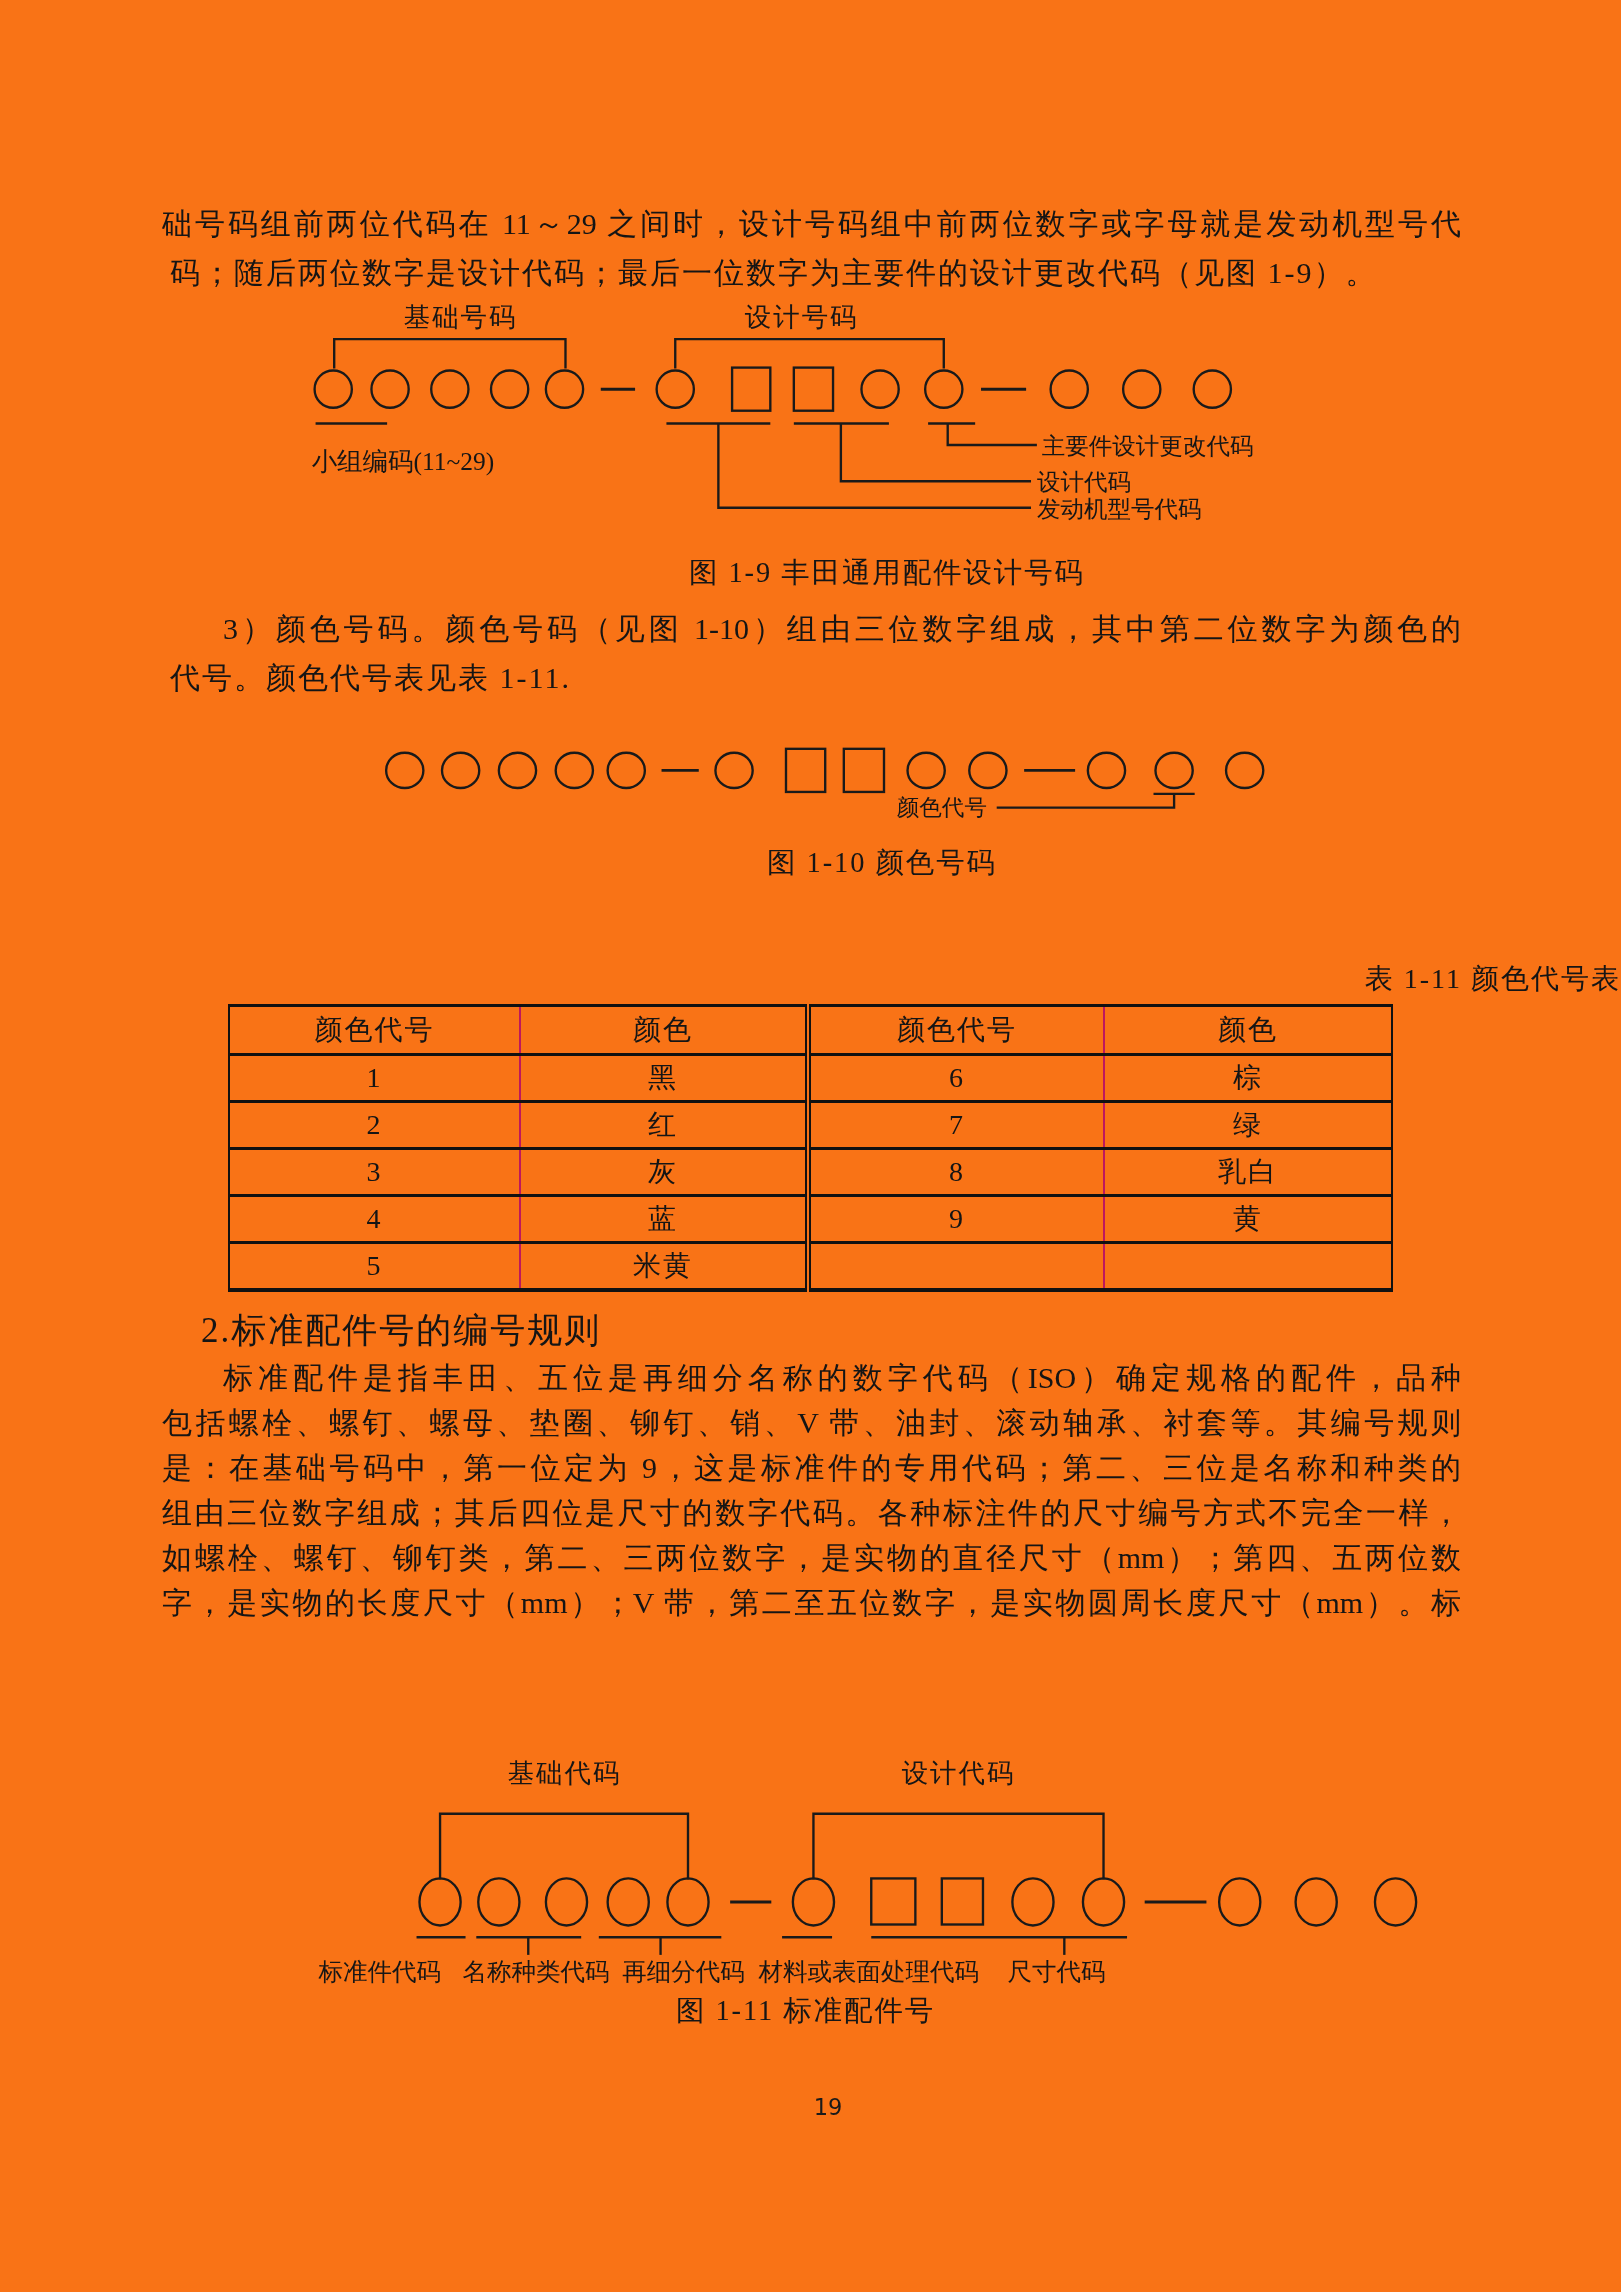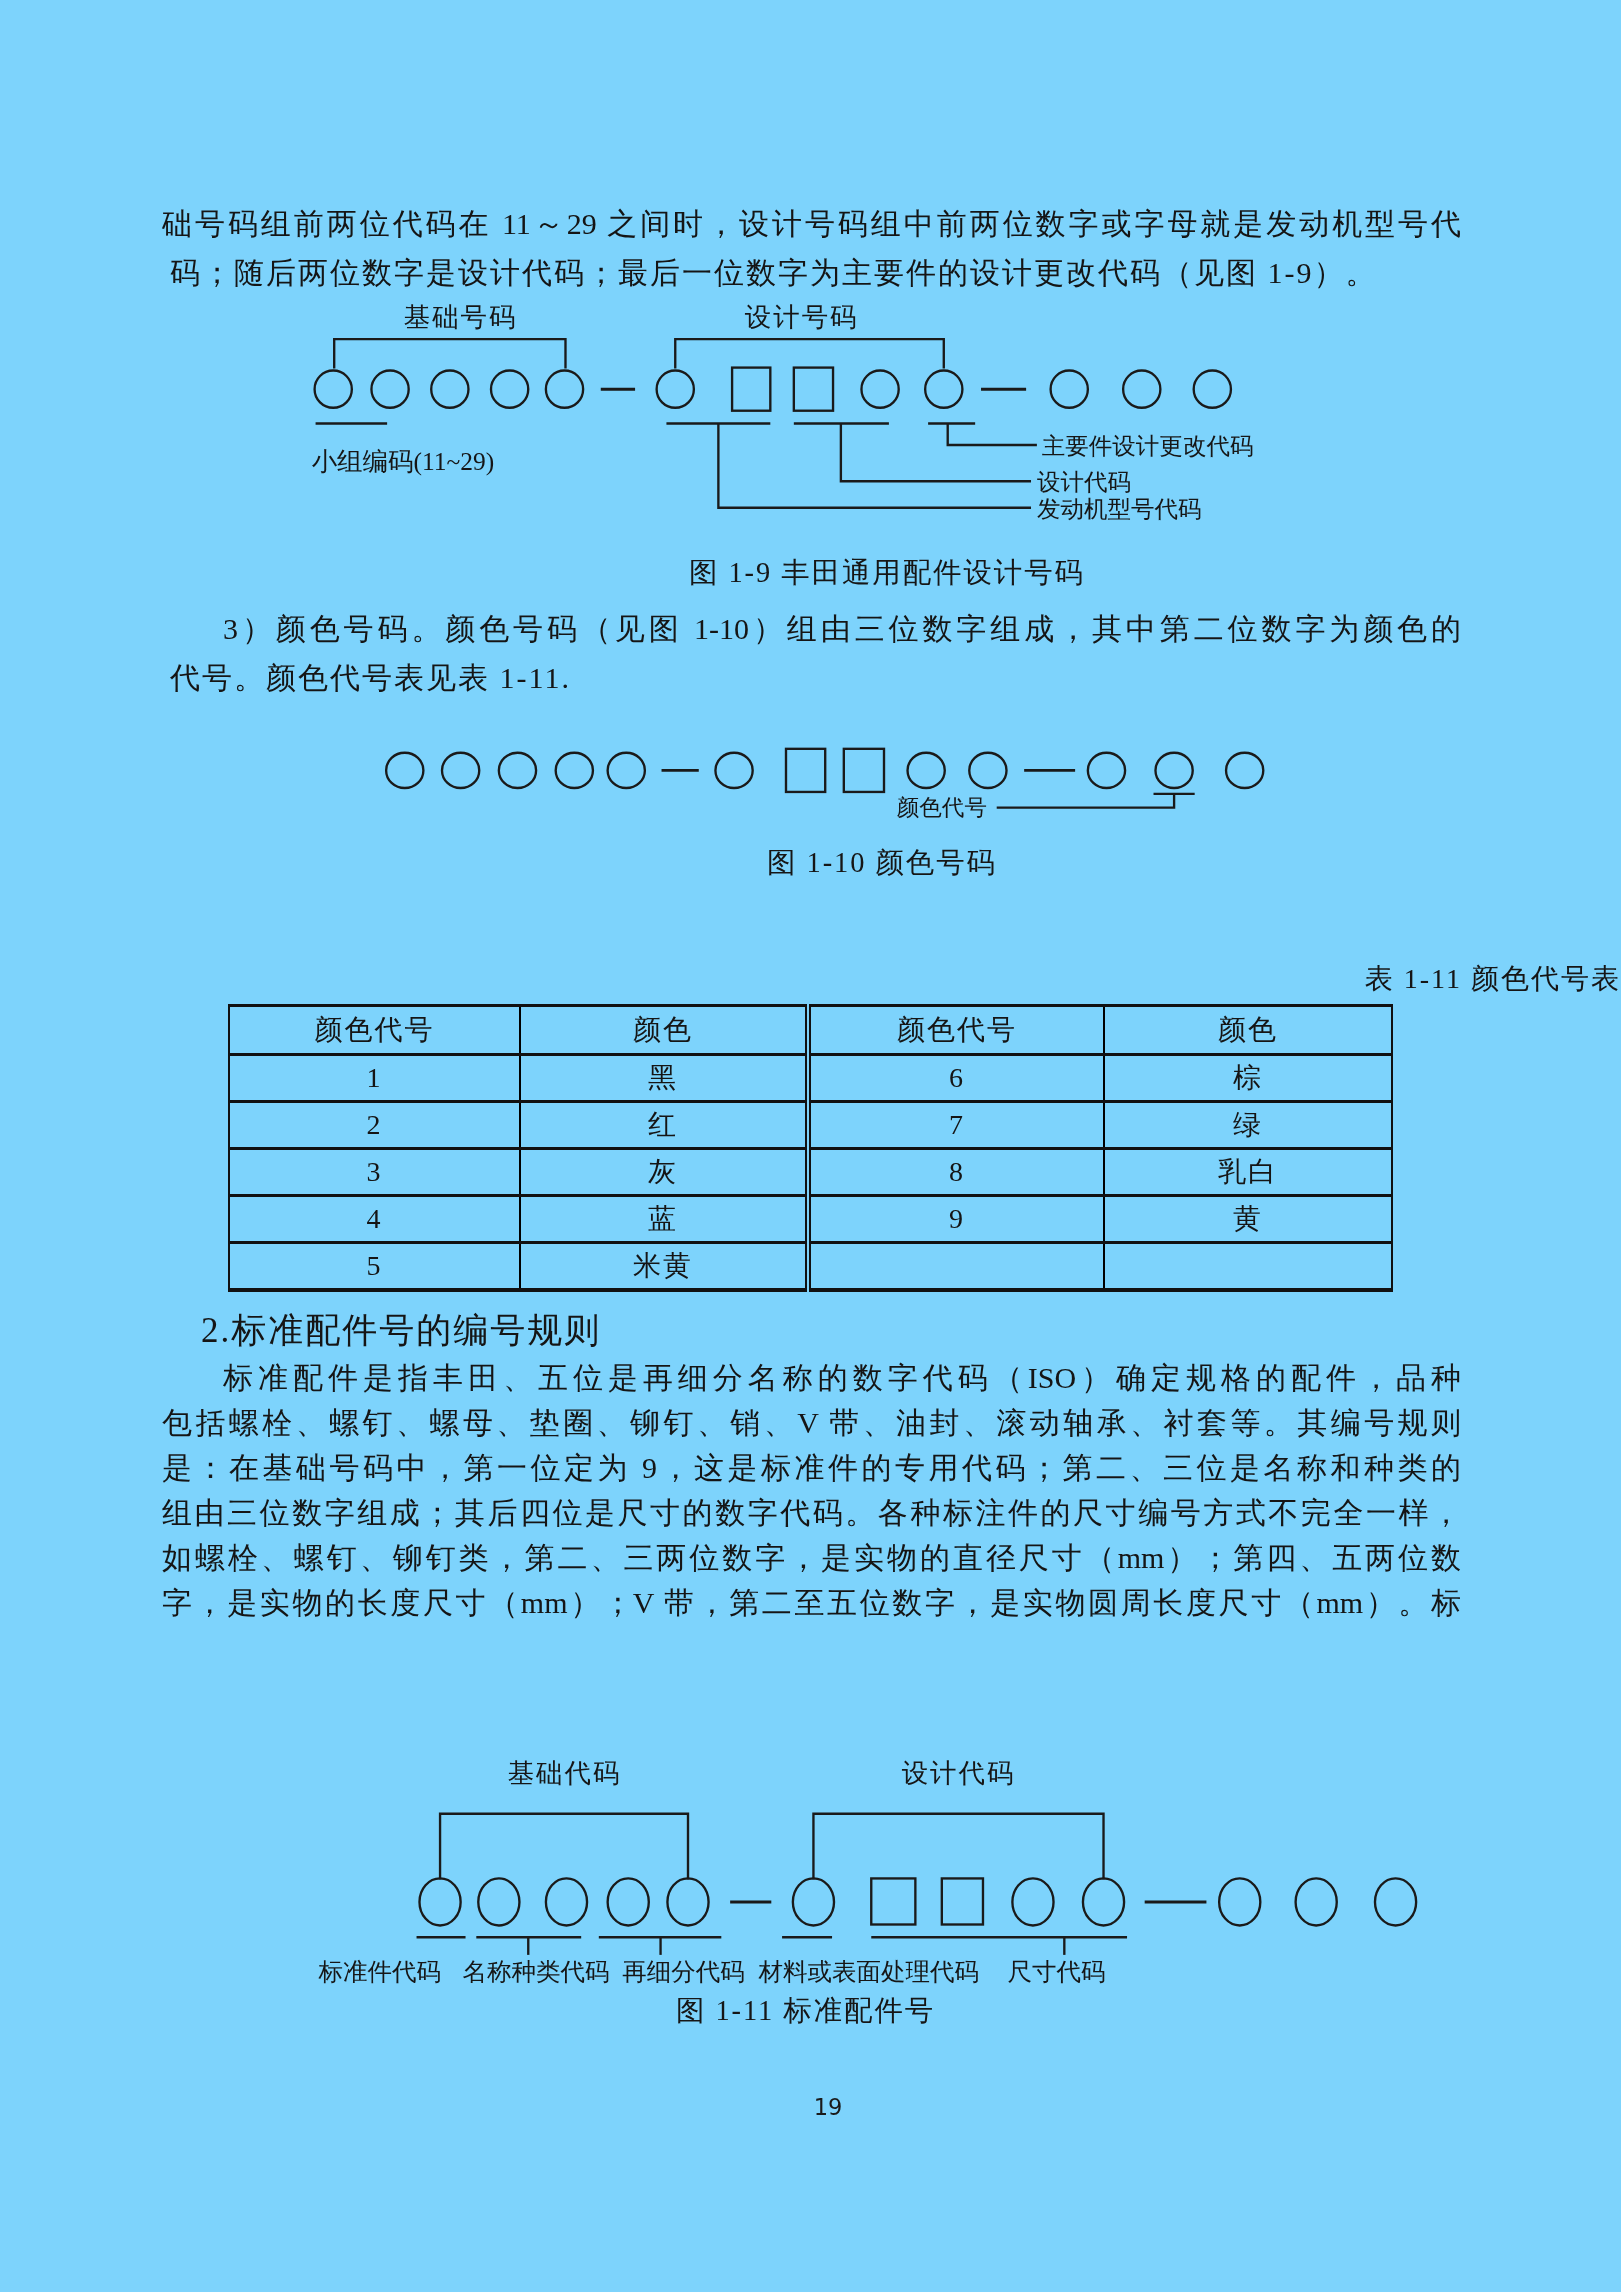--- a/index.html
+++ b/index.html
@@ -1,19 +1,19 @@
 <!DOCTYPE html>
 <html><head>
 <meta charset="utf-8">
 <style>
   * { margin:0; padding:0; box-sizing:border-box; }
   html,body { background:#ffffff; }
   .page {
     position:relative; width:1621px; height:2293px; margin:0 auto;
-    background:#7dd3fc; color:#151515;
+    background:#f97316; color:#151515;
     font-family:"Liberation Serif","DejaVu Serif",serif;
     overflow:hidden;
   }
   .block { position:absolute; left:162px; width:1299px; }
   .line { display:block; height:49px; line-height:49px; font-size:30px; color:#151515; white-space:nowrap; }
   .s2 .line { height:45px; line-height:45px; }
   .jline { text-align:justify; text-align-last:justify; white-space:normal; }
   .plain { letter-spacing:2px;margin-left:8px; }
   .ind { text-indent:61px; }
   .heading { position:absolute; left:162px; width:1299px; height:45px; line-height:45px;
@@ -22,21 +22,21 @@
                     font-size:28px; line-height:35px; letter-spacing:2px; }
   .figure { position:absolute; left:0; }
   .tablewrap { position:absolute; left:228px; top:1004px; width:1163px; }
   table.colortable {
     width:100%; border-collapse:collapse; table-layout:fixed;
     border-top:3.9px solid #111; border-bottom:4.9px solid #111;
     border-left:2.9px solid #111; border-right:2.9px solid #111;
     font-size:28px; color:#151515;
   }
   table.colortable th, table.colortable td {
-    border-left:2px solid #000000; border-bottom:3.9px solid #111;
+    border-left:2px solid #be185d; border-bottom:3.9px solid #111;
     text-align:center; vertical-align:middle; font-weight:normal;
     height:47px; letter-spacing:2px; overflow:hidden;
   }
   table.colortable th { height:49px; }
   table.colortable th:first-child, table.colortable td:first-child { border-left:none; }
   table.colortable th.dbl, table.colortable td.dbl { border-left:6.9px double #111; }
   .pagenum { position:absolute; left:0; top:2094px; width:1621px; text-align:center;
              text-indent:35px; font-family:"DejaVu Sans","Liberation Sans",sans-serif;
              font-size:22.5px; color:#1a1a1a; }
   svg text { font-family:"Liberation Serif","DejaVu Serif",serif; fill:#161616; }

